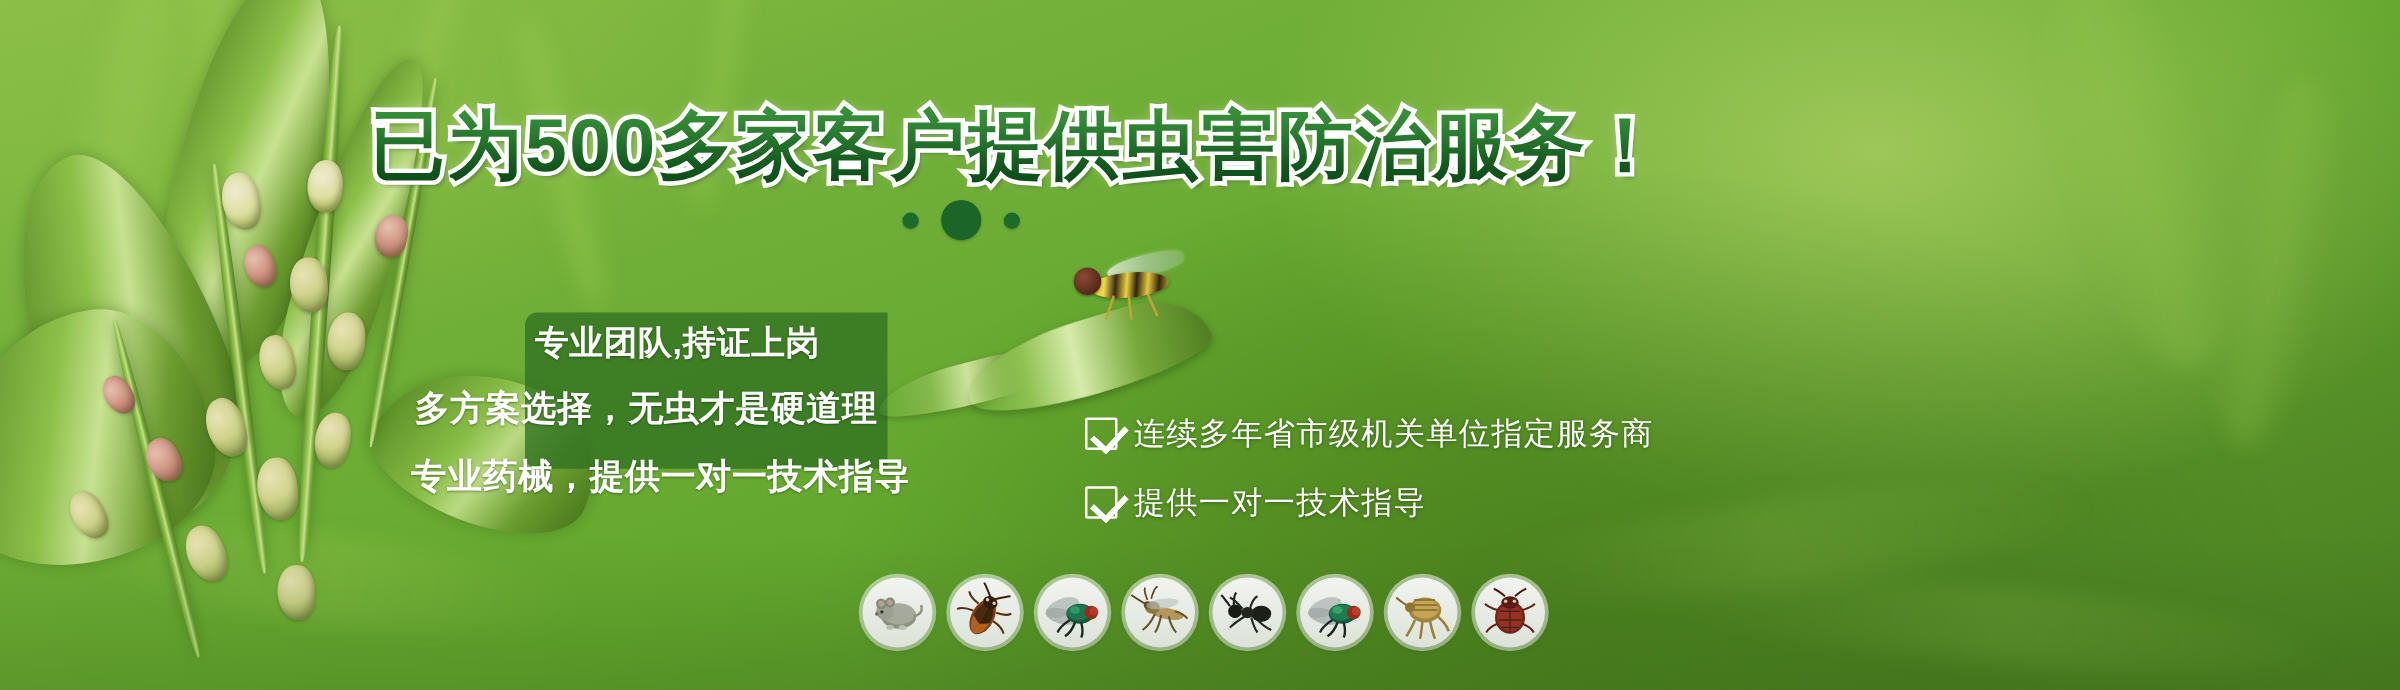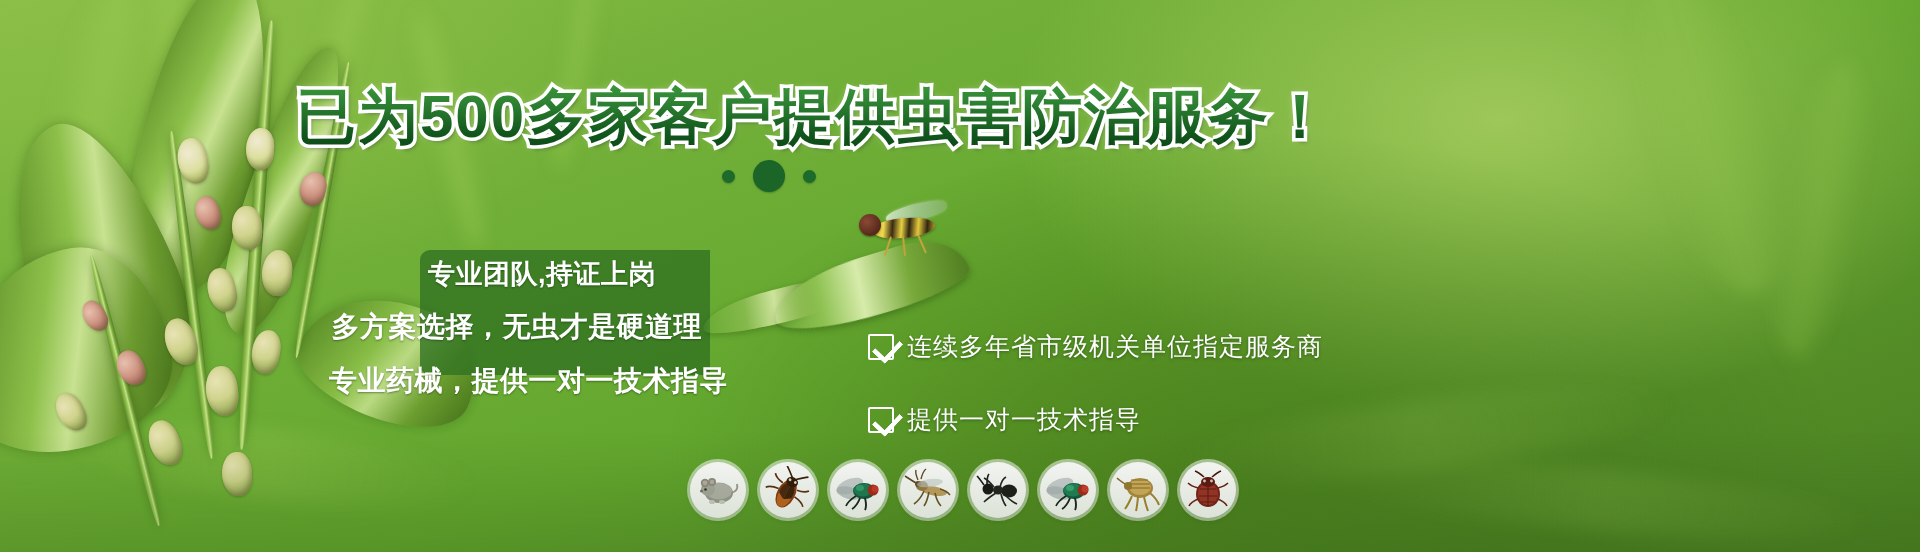--- a/index.html
+++ b/index.html
@@ -170,21 +170,21 @@
     position:absolute;
     width:2px; height:20px;
     background:#c2a43a;
     border-radius:2px;
   }
 
   
   .checks {
     position:absolute;
     left:868px; top:330px;
-    display:flex; flex-direction:column; gap:40px;
+    display:flex; flex-direction:column; gap:22px;
   }
   .check-row { display:flex; align-items:center; gap:13px; }
   .check-box {
     position:relative;
     width:26px; height:26px;
     border:2px solid #ffffff;
     border-radius:2px;
     flex:0 0 auto;
   }
   .check-box::after {

